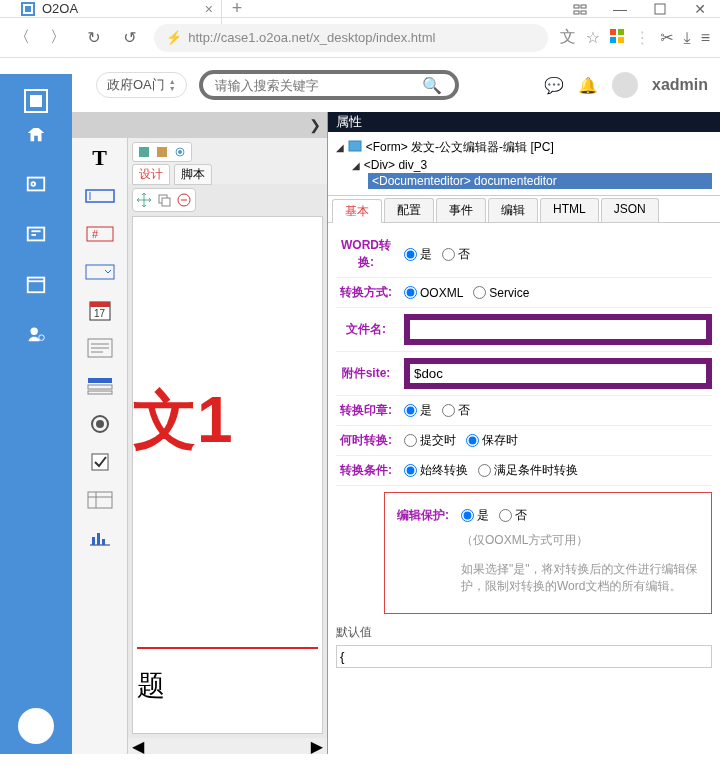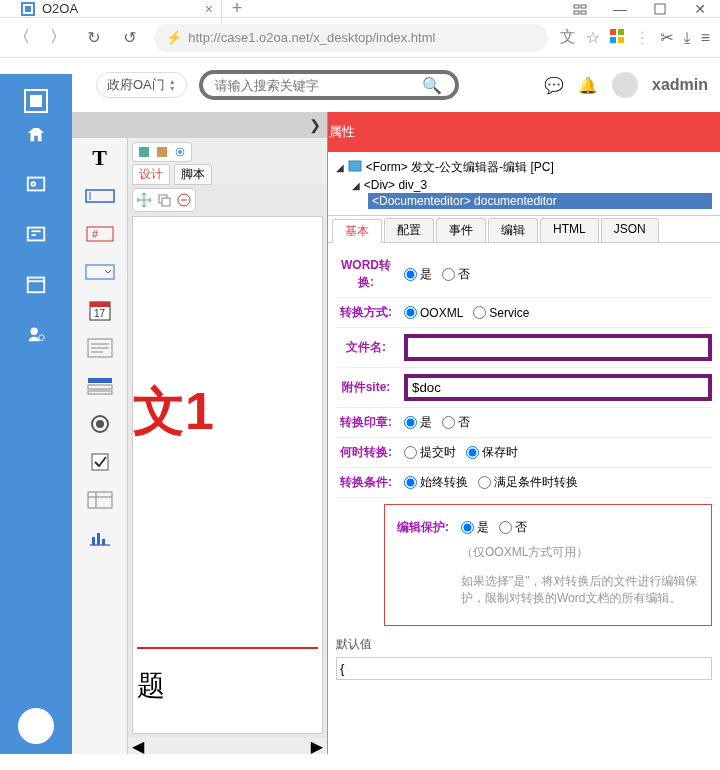--- a/index.html
+++ b/index.html
@@ -54,42 +54,42 @@
 .canvas-area { flex: 1; display: flex; flex-direction: column; }
 .canvas-tabs { height: 46px; background: #eee; padding: 4px; }
 .ctab-row { display: flex; gap: 4px; }
 .ctab { border: 1px solid #ccc; border-radius: 3px 3px 0 0; padding: 1px 6px; font-size: 12px; background: #f8f8f8; }
 .ctab.active { background: #fff; color: #d44; }
 .mini-icons { display: flex; gap: 4px; padding: 2px 4px; border: 1px solid #ccc; border-radius: 3px; background: #fff; width: fit-content; margin-bottom: 2px; }
 .mini-icons span { width: 14px; height: 14px; display: inline-block; }
 .action-icons { display: flex; gap: 4px; padding: 3px; border: 1px solid #ccc; border-radius: 4px; background: #fff; width: fit-content; margin: 4px; }
 .action-icons span { width: 16px; height: 16px; }
 .canvas { flex: 1; background: #fff; margin: 0 4px 4px 4px; border: 1px solid #ccc; overflow: hidden; position: relative; }
-.canvas .bigtext { position: absolute; left: 0; top: 160px; font-size: 52px; font-weight: bold; color: #d22; }
+.canvas .bigtext { position: absolute; left: 0; top: 160px; font-size: 64px; font-weight: bold; color: #d22; }
 .canvas .hr { position: absolute; left: 4px; right: 4px; top: 430px; border-top: 2px solid #d22; }
 .canvas .titext { position: absolute; left: 4px; top: 450px; font-size: 28px; }
 .canvas-scroll { height: 16px; background: #eee; display: flex; align-items: center; padding: 0 4px; gap: 4px; }
 
 
 .props { flex: 1; display: flex; flex-direction: column; border-left: 1px solid #999; }
-.props-title { height: 40px; background: #ef4444; color: #fff; font-size: 13px; display: flex; align-items: center; padding: 0 1px; }
+.props-title { height: 20px; background: #0f172a; color: #fff; font-size: 13px; display: flex; align-items: center; padding: 0 8px; }
 .tree { padding: 6px 8px; font-size: 12px; border-bottom: 1px solid #ccc; }
 .tree-row { display: flex; align-items: center; gap: 4px; padding: 1px 0; }
 .tree-row .tri { font-size: 10px; color: #333; }
 .tree-row.sel { background: #4a7dbf; color: #fff; padding: 1px 4px; }
 .tree .lvl1 { margin-left: 16px; }
 .tree .lvl2 { margin-left: 32px; }
 .prop-tabs { display: flex; border-bottom: 1px solid #ccc; padding: 2px 4px 0 4px; gap: 2px; font-size: 12px; }
 .prop-tab { border: 1px solid #ccc; border-bottom: none; border-radius: 3px 3px 0 0; padding: 3px 12px; background: #f4f4f4; }
 .prop-tab.active { background: #fff; color: #d44; position: relative; top: 1px; }
 .prop-body { flex: 1; overflow-y: auto; padding: 8px; font-size: 12px; }
 .field-row { display: flex; align-items: center; padding: 6px 0; border-bottom: 1px solid #eee; gap: 8px; }
 .field-label { width: 60px; font-weight: bold; color: #a21caf; text-align: center; }
 .field-val { flex: 1; display: flex; align-items: center; gap: 10px; }
-.field-val input[type=text] { border: 4px solid #701a75; padding: 2px 4px; width: 100%; }
+.field-val input[type=text] { border: 6px solid #701a75; padding: 2px 4px; width: 100%; }
 .radio-opt { display: flex; align-items: center; gap: 3px; }
 .radio-opt input { margin: 0; }
 .highlight-box { border: 1px solid #d44; padding: 8px; margin-top: 6px; margin-left: 48px; }
 .hint { color: #999; font-size: 12px; padding: 4px 0; }
 .defval { margin-top: 6px; }
 .defval-label { font-size: 12px; color: #555; padding: 4px 0; }
 .defval-input { width: 100%; border: 1px solid #ccc; padding: 3px; }
 </style>
 </head>
 <body>

